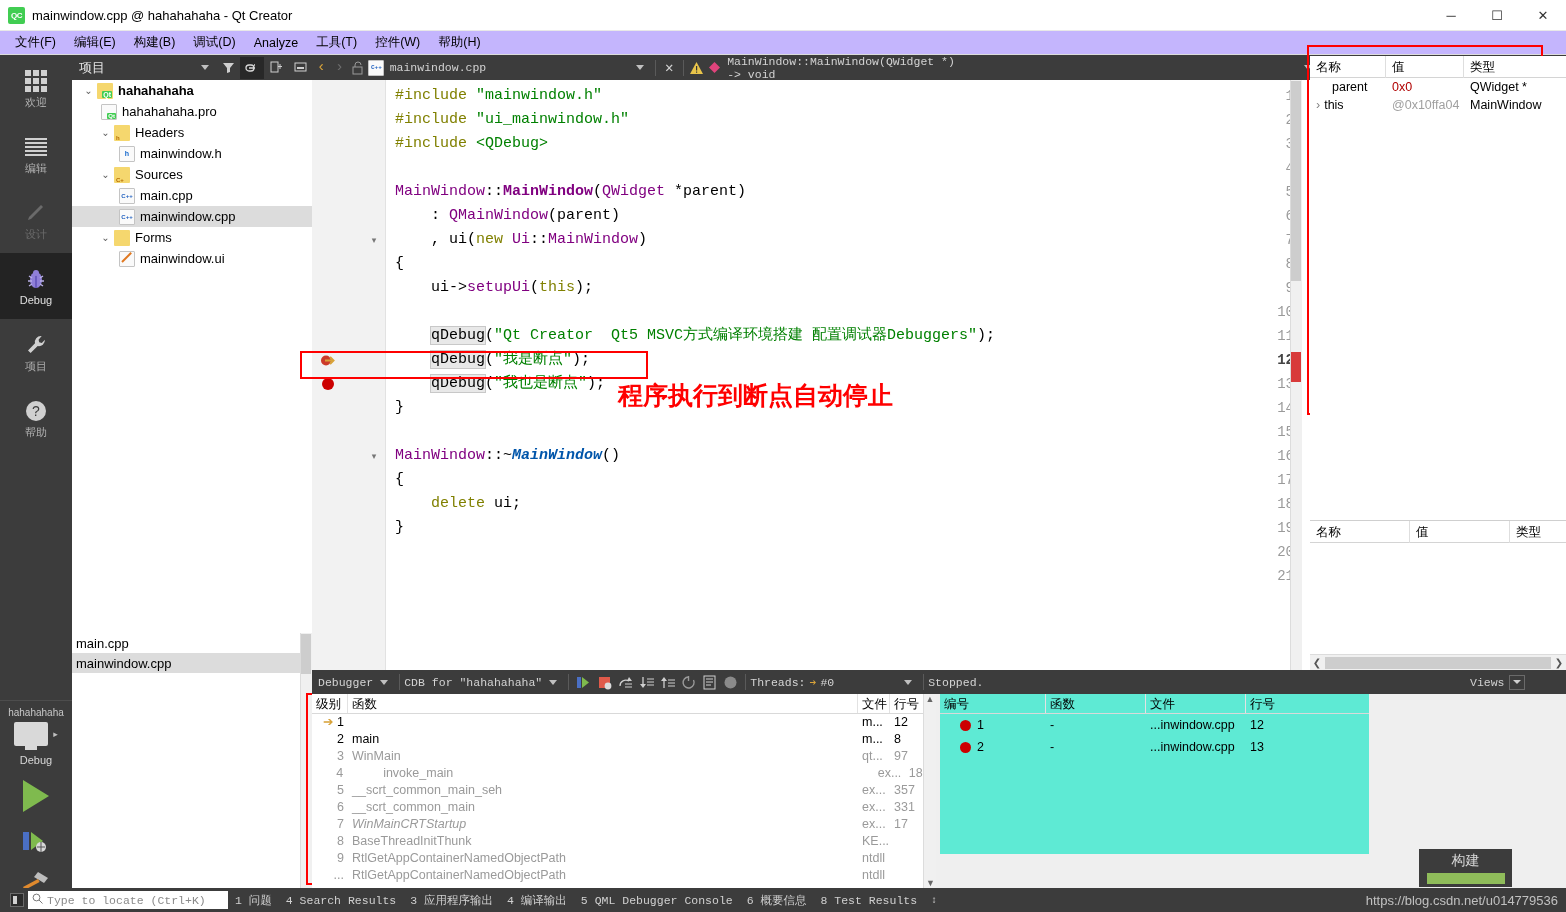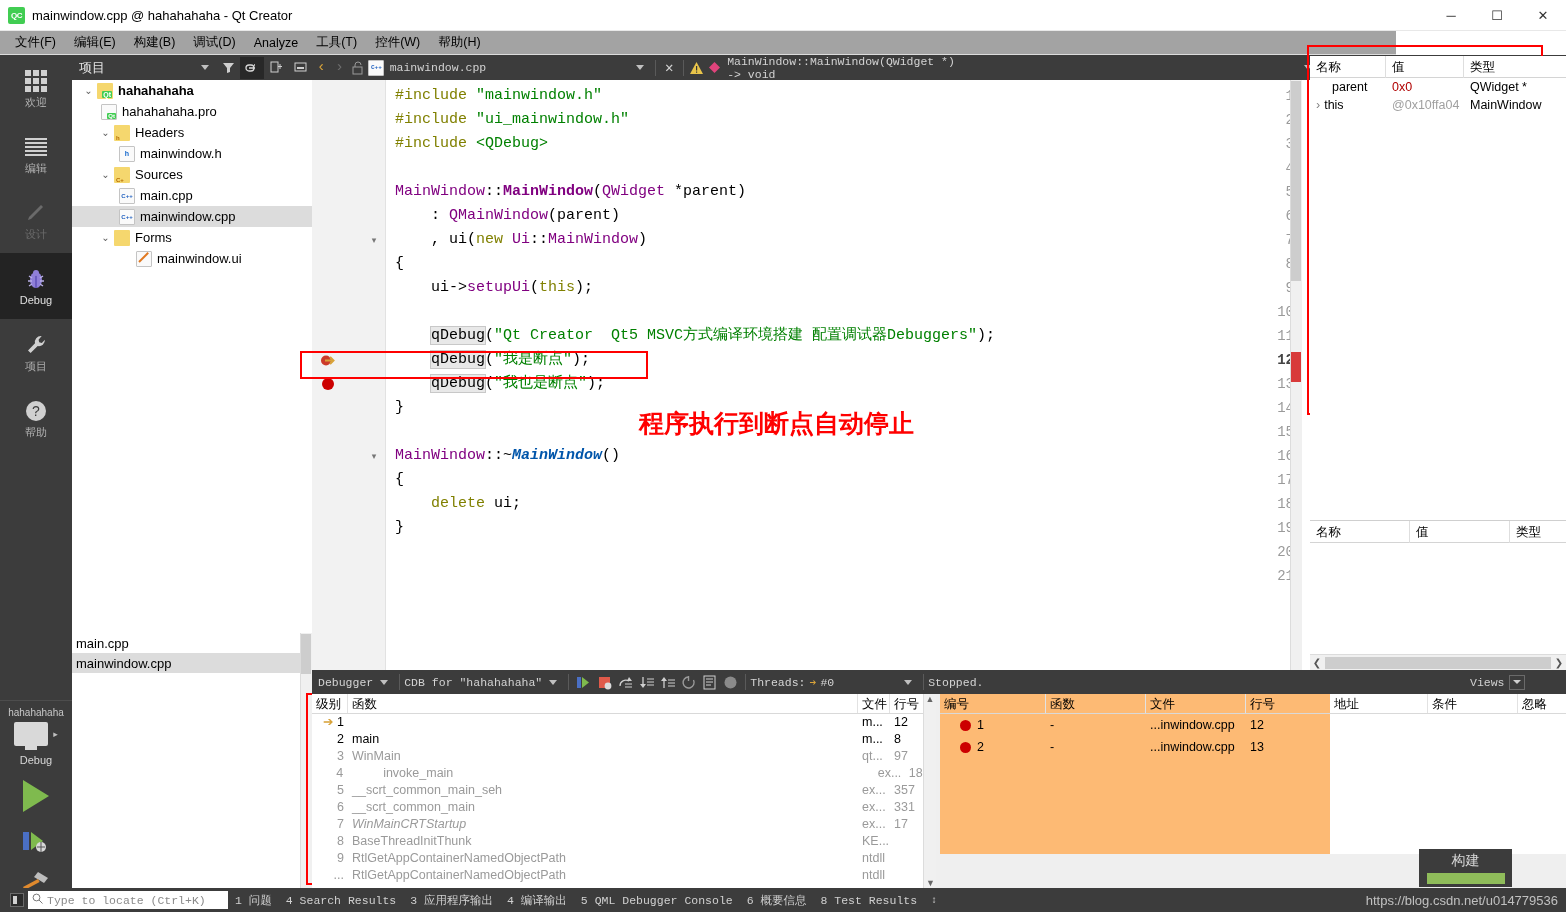--- a/index.html
+++ b/index.html
@@ -26,22 +26,22 @@
   }
   .title-text { font-size: 13px; color: #000; }
   .win-btns { margin-left: auto; display: flex; height: 31px; }
   .win-btn {
     width: 46px; height: 31px; display: flex; align-items: center; justify-content: center;
     font-size: 13px; color: #333;
   }
 
   
   .menubar {
-    position: absolute; left: 0; top: 31px; width: 1396px; height: 24px;
-    background: #a3a3a3; display: flex; align-items: center; padding-left: 6px;
+    position: absolute; left: 0; top: 31px; width: 1566px; height: 24px;
+    background: #c4b5fd; display: flex; align-items: center; padding-left: 6px;
     border-bottom: 1px solid #dcdcdc;
   }
   .menu-item { padding: 3px 9px; font-size: 12.5px; color: #000; cursor: default; }
 
   
   .modebar {
     position: absolute; left: 0; top: 55px; width: 72px; height: 833px;
     background: #3c3c3c;
   }
   .mode {
@@ -185,21 +185,21 @@
 
   
   .stackpane { position:absolute; left:312px; top:694px; width:624px; height:194px; background:#fff; overflow:hidden; font-size:12.5px;}
   .sp-hdr { display:flex; height:20px; border-bottom:1px solid #d9d9d9; }
   .sp-hdr > div { line-height:20px; padding-left:4px; border-right:1px solid #e2e2e2; }
   .sp-row { display:flex; height:17px; line-height:17px; }
   .sp-row > div { padding-left:4px; white-space:nowrap; overflow:hidden;}
   .dim { color:#9a9a9a; }
   .sp-scroll { position:absolute; right:0; top:0; width:13px; height:194px; background:#f0f0f0; border-left:1px solid #dcdcdc;}
 
-  .bppane { position:absolute; left:940px; top:694px; width:429px; height:160px; background:#fdba74; font-size:12.5px; overflow:hidden;}
+  .bppane { position:absolute; left:940px; top:694px; width:429px; height:160px; background:#5eead4; font-size:12.5px; overflow:hidden;}
   .bpright { position:absolute; left:1330px; top:694px; width:236px; height:160px; background:#fff; font-size:12.5px;}
 
   
   .statusbar {
     position:absolute; left:0; top:888px; width:1566px; height:24px;
     background:#3c3c3c; display:flex; align-items:center; color:#d0d0d0;
     font-family:"Liberation Mono", monospace; font-size:11.5px;
   }
   .locator {
     width:200px; height:18px; background:#fff; color:#8a8a8a;
@@ -401,21 +401,21 @@
     </div>
     <div class="tnode sel" style="padding-left:47px">
       <span class="ficon ic-cpp">C++</span>
       <span>mainwindow.cpp</span>
     </div>
     <div class="tnode" style="padding-left:25px">
       <span class="tw">⌄</span>
       <span class="ficon ic-folder"></span>
       <span>Forms</span>
     </div>
-    <div class="tnode" style="padding-left:64px">
+    <div class="tnode" style="padding-left:47px">
       <span class="ficon ic-ui"></span>
       <span>mainwindow.ui</span>
     </div>
   </div>
 
   <div class="opendocs">
     <div class="od-row">
       <span>main.cpp</span>
     </div>
     <div class="od-row sel">
@@ -504,21 +504,21 @@
         <div class="ln" style="top: 460px;">20</div>
         <div class="ln" style="top: 484px;">21</div>
       </div>
     <div id="code-lines" class="code"><div class="cl" style="top: 4px;"><span class="pp">#include</span> <span class="str">"mainwindow.h"</span></div><div class="cl" style="top: 28px;"><span class="pp">#include</span> <span class="str">"ui_mainwindow.h"</span></div><div class="cl" style="top: 52px;"><span class="pp">#include</span> <span class="str">&lt;QDebug&gt;</span></div><div class="cl" style="top: 76px;">&nbsp;</div><div class="cl" style="top: 100px;"><span class="typ">MainWindow</span>::<span class="cls">MainWindow</span>(<span class="typ">QWidget</span> *parent)</div><div class="cl" style="top: 124px;">    : <span class="typ">QMainWindow</span>(parent)</div><div class="cl" style="top: 148px;">    , ui(<span class="pp">new</span> <span class="typ">Ui</span>::<span class="typ">MainWindow</span>)</div><div class="cl" style="top: 172px;">{</div><div class="cl" style="top: 196px;">    ui-&gt;<span class="typ">setupUi</span>(<span class="pp">this</span>);</div><div class="cl" style="top: 220px;">&nbsp;</div><div class="cl" style="top: 244px;">    <span class="occ">qDebug</span>(<span class="str">"Qt Creator  Qt5 MSVC方式编译环境搭建 配置调试器Debuggers"</span>);</div><div class="cl" style="top: 268px;">    <span class="occ">qDebug</span>(<span class="str">"我是断点"</span>);</div><div class="cl" style="top: 292px;">    <span class="occ">qDebug</span>(<span class="str">"我也是断点"</span>);</div><div class="cl" style="top: 316px;">}</div><div class="cl" style="top: 340px;">&nbsp;</div><div class="cl" style="top: 364px;"><span class="typ">MainWindow</span>::~<span class="ital">MainWindow</span>()</div><div class="cl" style="top: 388px;">{</div><div class="cl" style="top: 412px;">    <span class="pp">delete</span> ui;</div><div class="cl" style="top: 436px;">}</div><div class="cl" style="top: 460px;">&nbsp;</div><div class="cl" style="top: 484px;">&nbsp;</div></div>
     <div class="ed-scroll">
       <div class="ed-thumb"></div>
       <div class="ed-mark" style="top:272px;"></div>
     </div>
   </div>
 
-  <div class="annot" style="left:639px; top:379px; font-size:25px;margin-top:28px;">程序执行到断点自动停止</div>
+  <div class="annot" style="left:618px; top:379px; font-size:25px;">程序执行到断点自动停止</div>
 
   <div class="redbox" style="left:300px; top:351px; width:348px; height:28px;"></div>
   <div class="redbox" style="left:1307px; top:45px; width:236px; height:370px;"></div>
   <div class="redbox" style="left:306px; top:693px; width:617px; height:192px;"></div>
   <div class="redbox" style="left:941px; top:693px; width:378px; height:159px;"></div>
 
   <div class="rpanel" style="left:1310px; top:56px; width:256px; height:458px;">
     <div class="tbl-hdr">
       <div style="width:76px;">名称</div>
       <div style="width:78px;">值</div>
@@ -724,27 +724,20 @@
             <span style="width:11px;height:11px;border-radius:50%;background:#cc0000;display:inline-block;"></span>
             <span>2</span>
           </div>
           <div style="width:100px;">-</div>
           <div style="width:100px;">...inwindow.cpp</div>
           <div style="width:70px;">13</div>
         </div>
       </div>
   </div>
 
-  <div class="bpright">
-    <div class="sp-hdr">
-      <div style="width:98px;">地址</div>
-      <div style="width:90px;">条件</div>
-      <div style="width:44px; border-right:none;">忽略</div>
-    </div>
-  </div>
 
   <div class="buildbox">
     <div class="lbl">构建</div>
     <div class="buildbar"></div>
   </div>
 
   <div class="statusbar">
     <div class="sb-sqr"></div>
     <div class="locator">
       <span>

